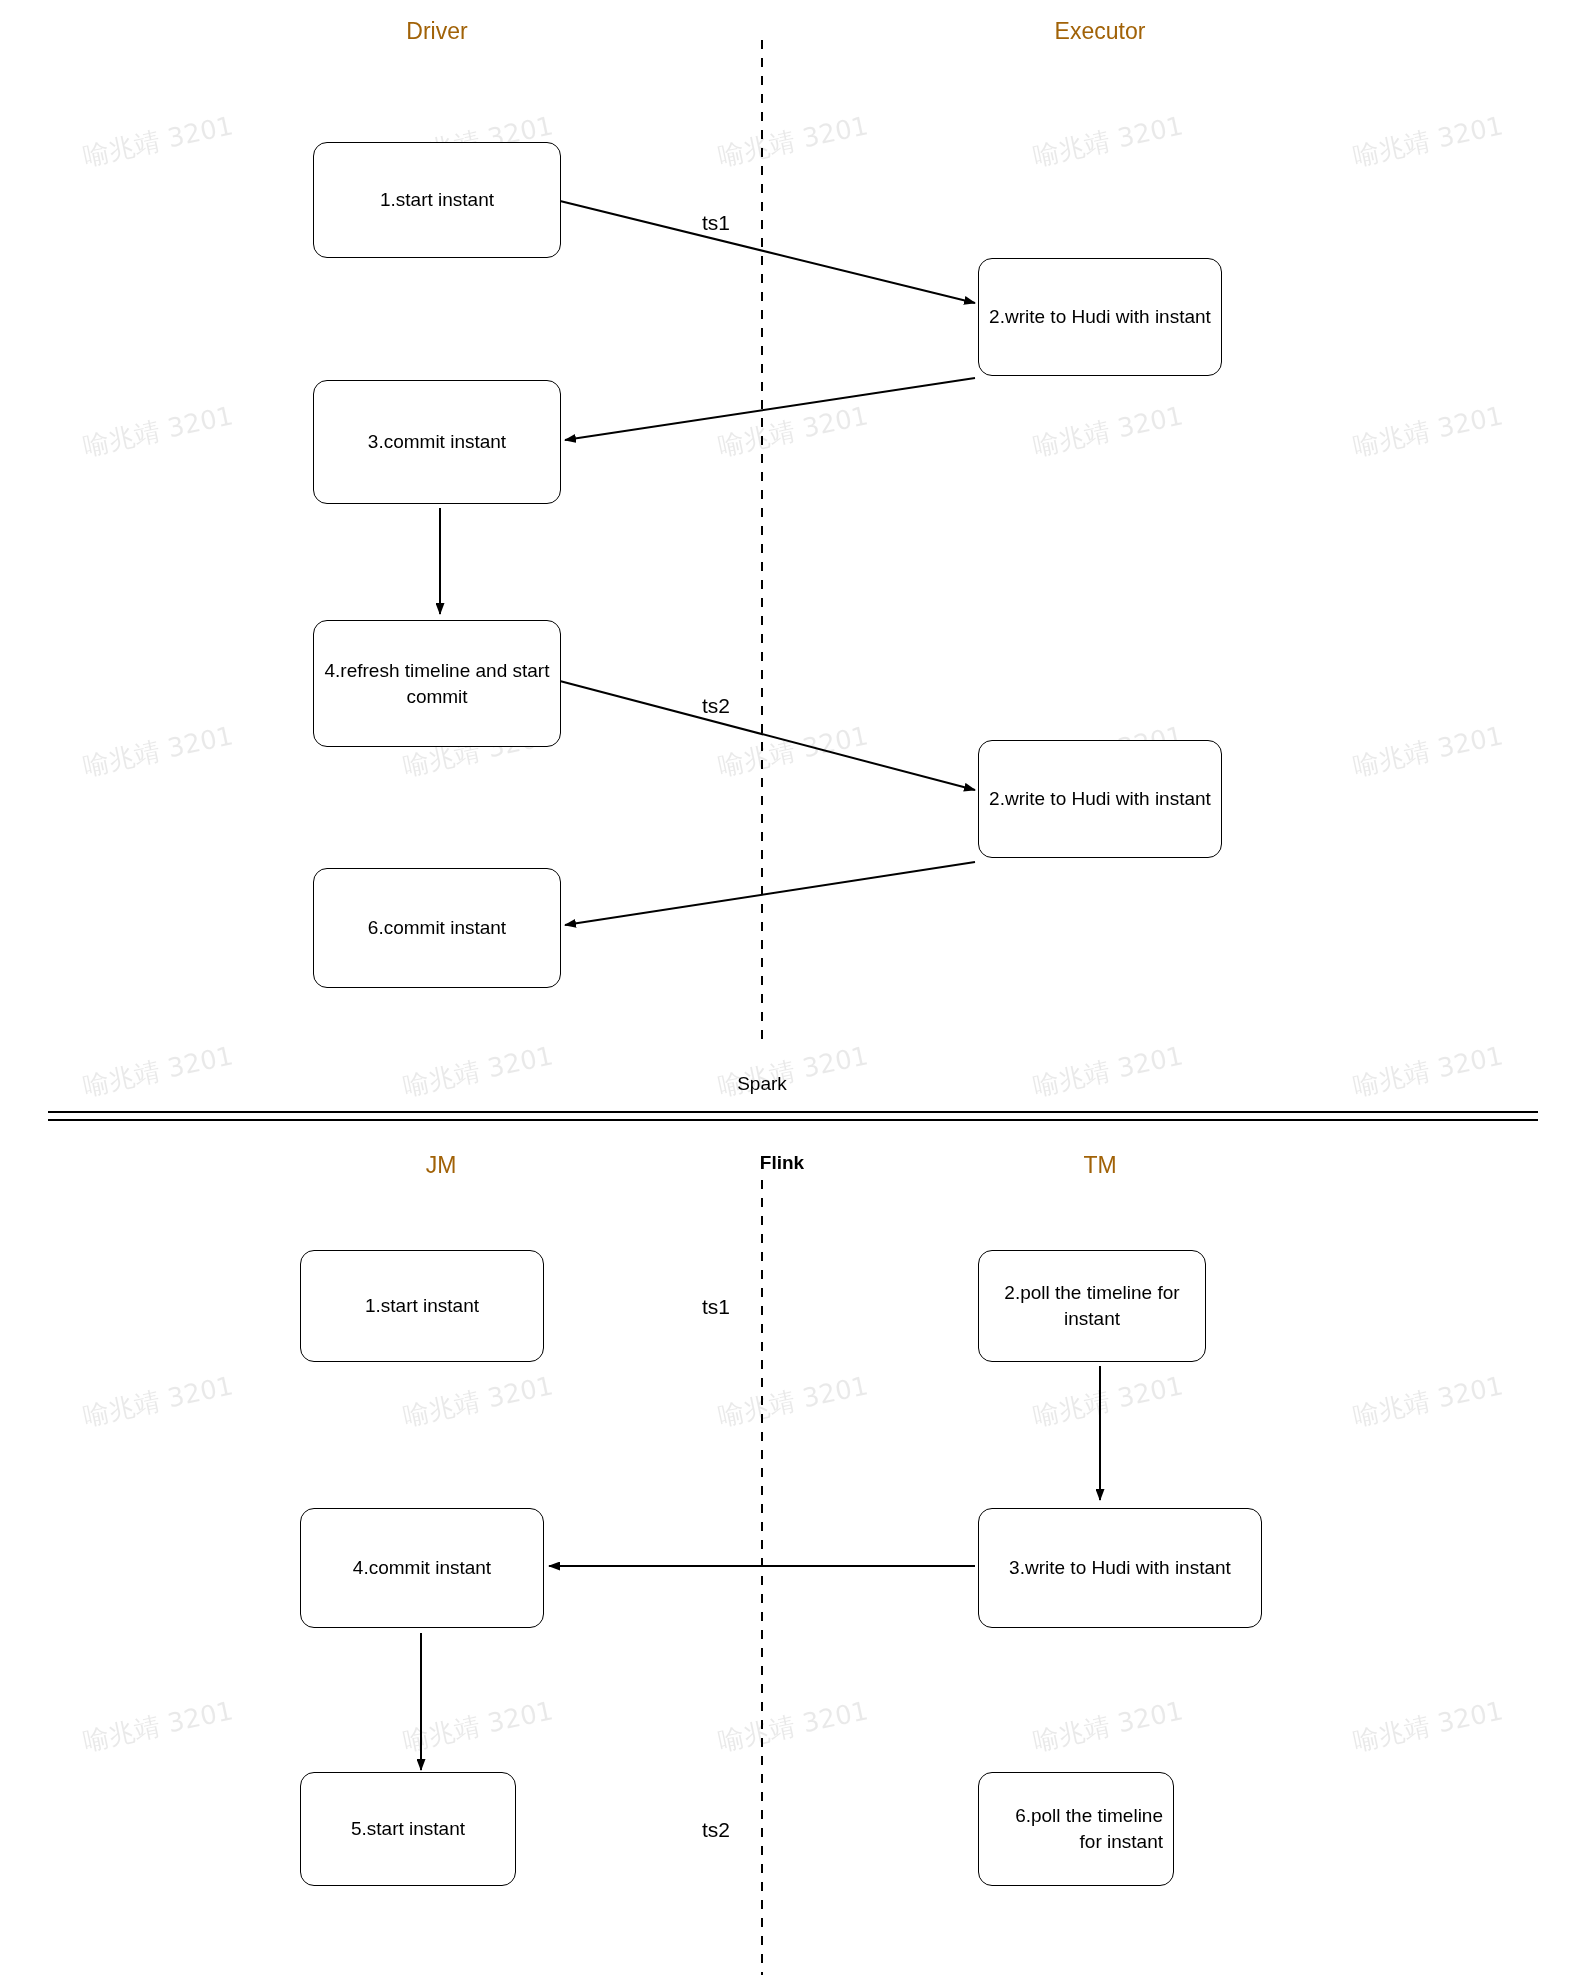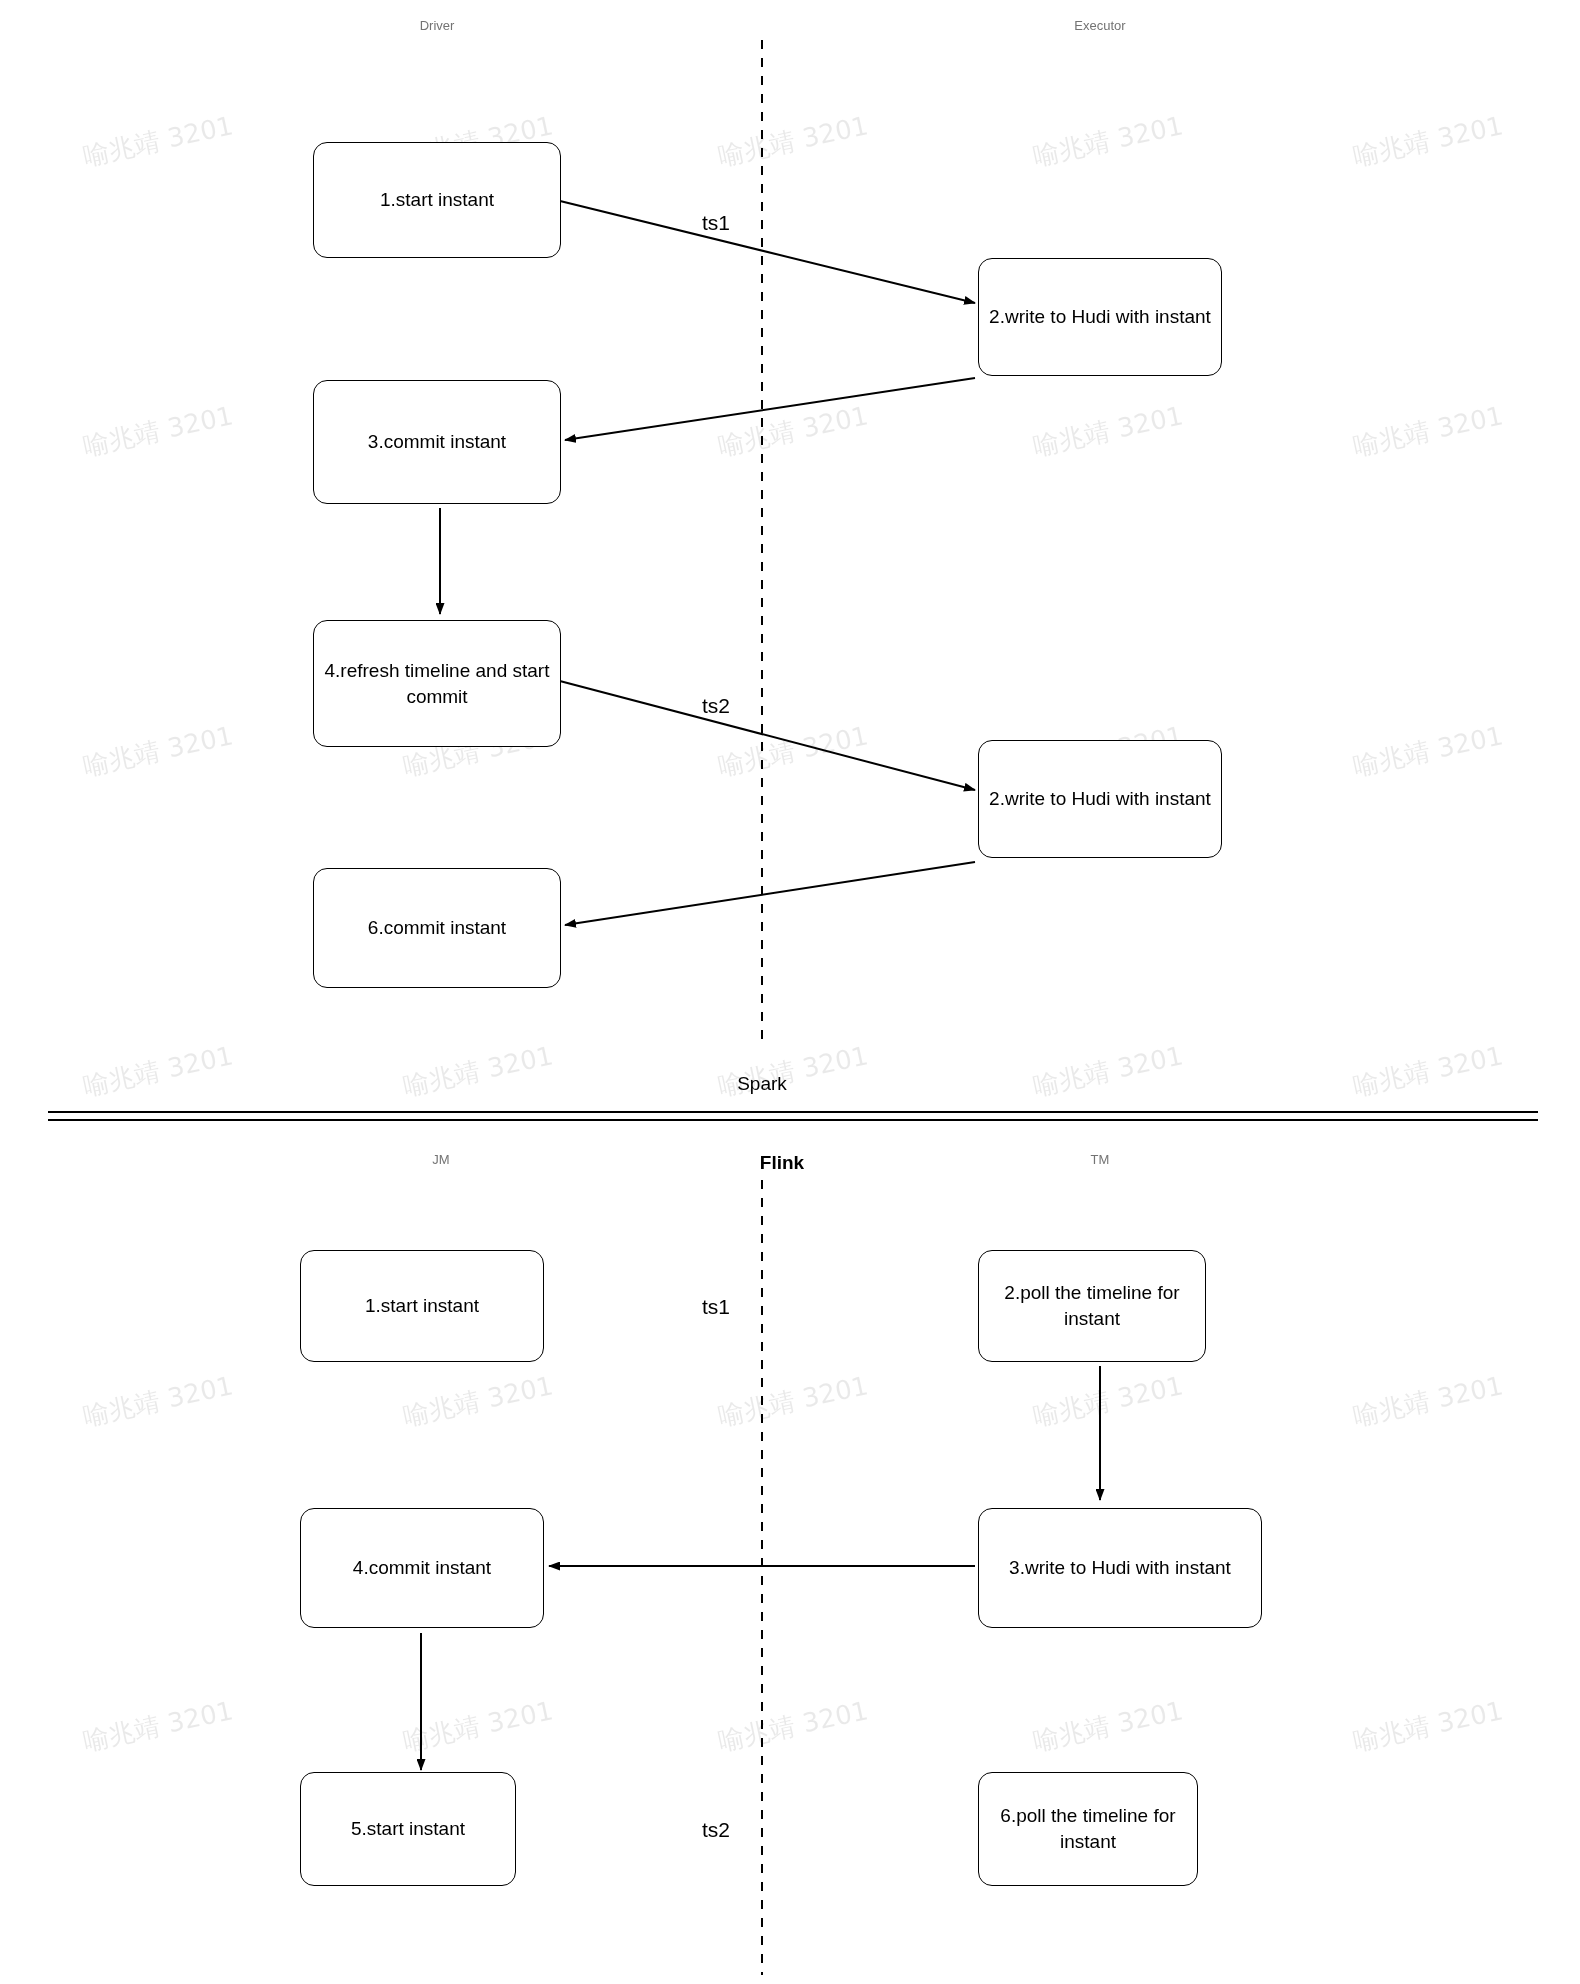--- a/index.html
+++ b/index.html
@@ -13,22 +13,22 @@
   }
   #canvas {
     position: relative;
     width: 1580px;
     height: 1984px;
     overflow: hidden;
     background: #ffffff;
   }
   .lane-label {
     position: absolute;
-    font-size: 13px;
-    color: #737373;
+    font-size: 23px;
+    color: #a16207;
     text-align: center;
     white-space: nowrap;
     transform: translateX(-50%);
   }
   .node {
     position: absolute;
     box-sizing: border-box;
     border: 1.6px solid #000000;
     border-radius: 14px;
     background: #ffffff;
@@ -167,18 +167,18 @@
   <div class="node" style="left:300px; top:1250px; width:244px; height:112px;">1.start instant</div>
 
   <div class="node" style="left:978px; top:1250px; width:228px; height:112px;">2.poll the timeline for instant</div>
 
   <div class="node" style="left:300px; top:1508px; width:244px; height:120px;">4.commit instant</div>
 
   <div class="node" style="left:978px; top:1508px; width:284px; height:120px;">3.write to Hudi with instant</div>
 
   <div class="node" style="left:300px; top:1772px; width:216px; height:114px;">5.start instant</div>
 
-  <div class="node" style="left:978px; top:1772px; width:220px; height:114px;">6.poll the timeline for instant</div>
+  <div class="node" style="left:978px; top:1772px; width:196px; height:114px;text-align:right;">6.poll the timeline for instant</div>
 
   <div class="edge-label" style="left:716px; top:1295px;">ts1</div>
   <div class="edge-label" style="left:716px; top:1818px;">ts2</div>
 
 </div>
 
 </body></html>

